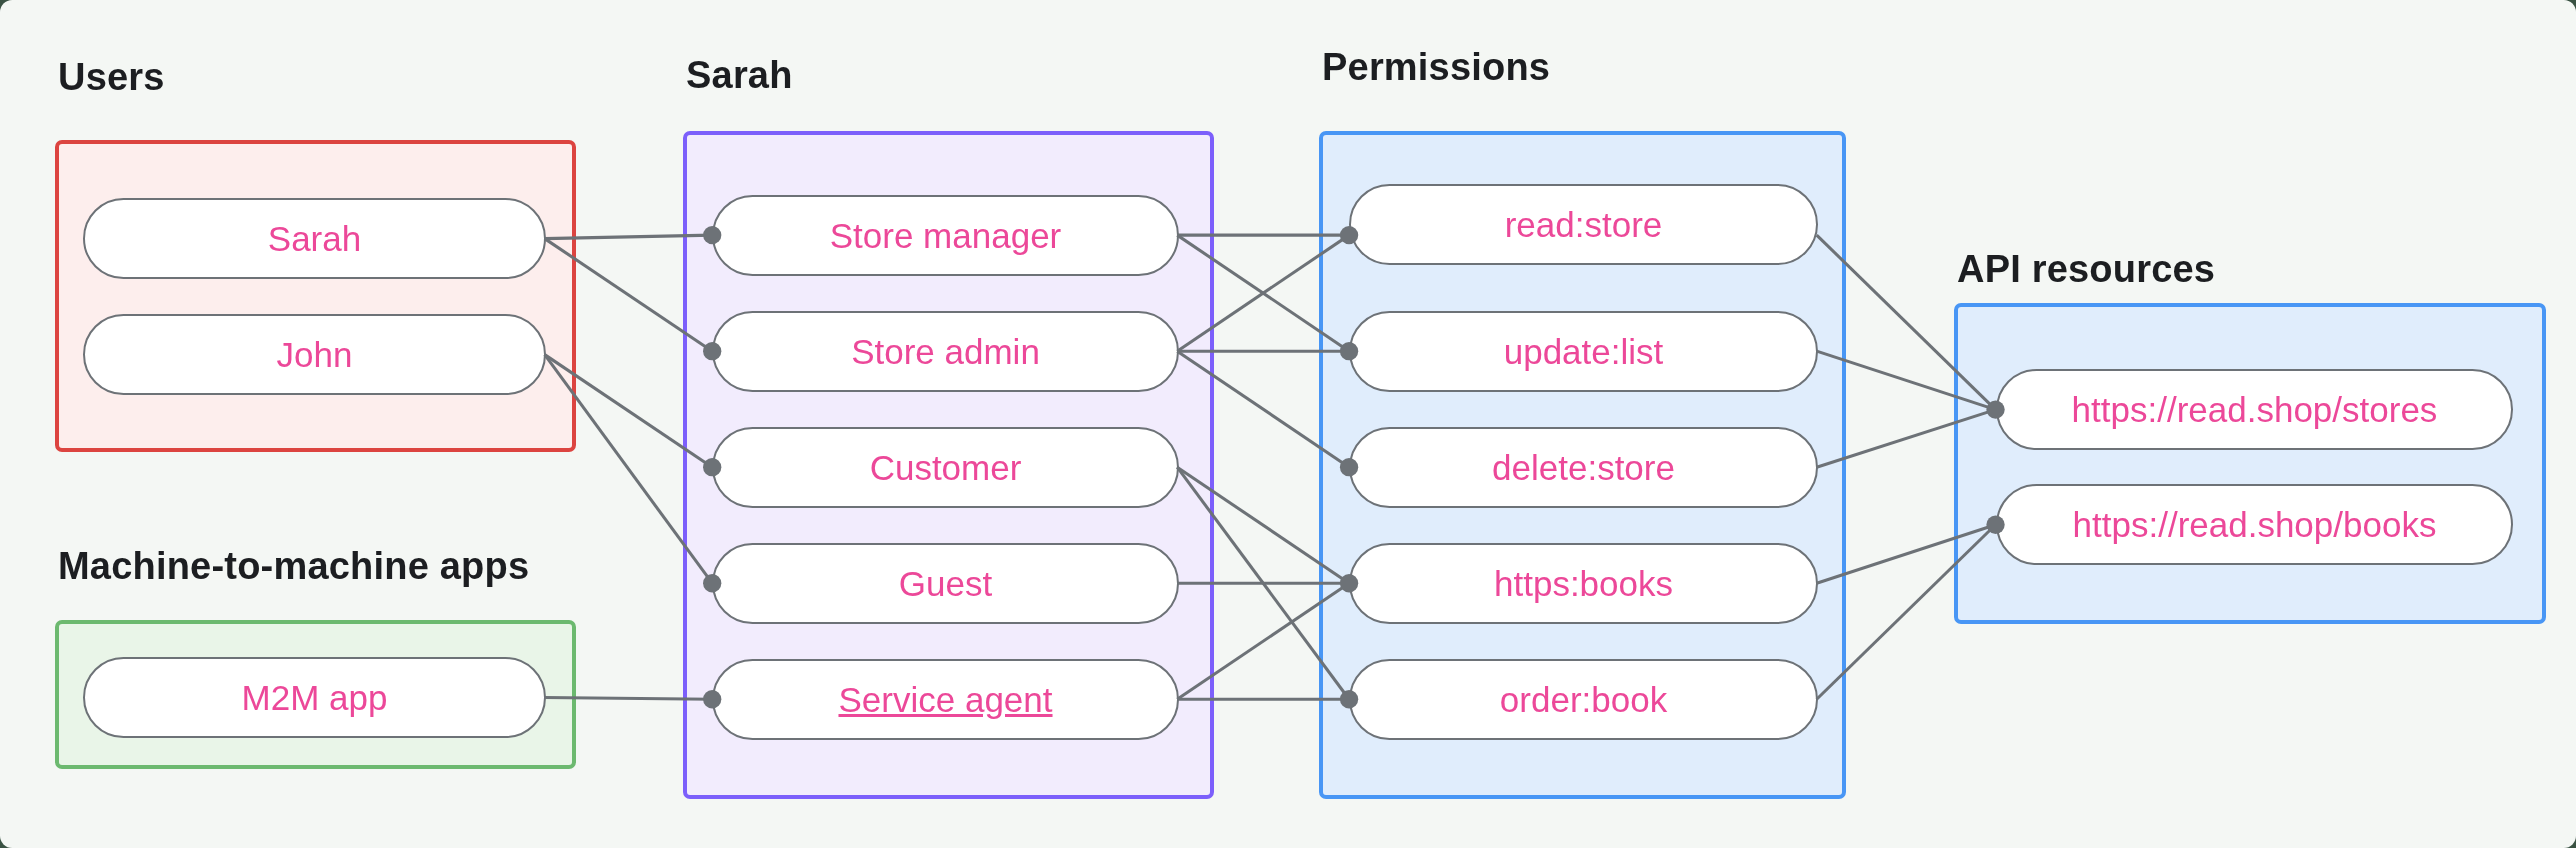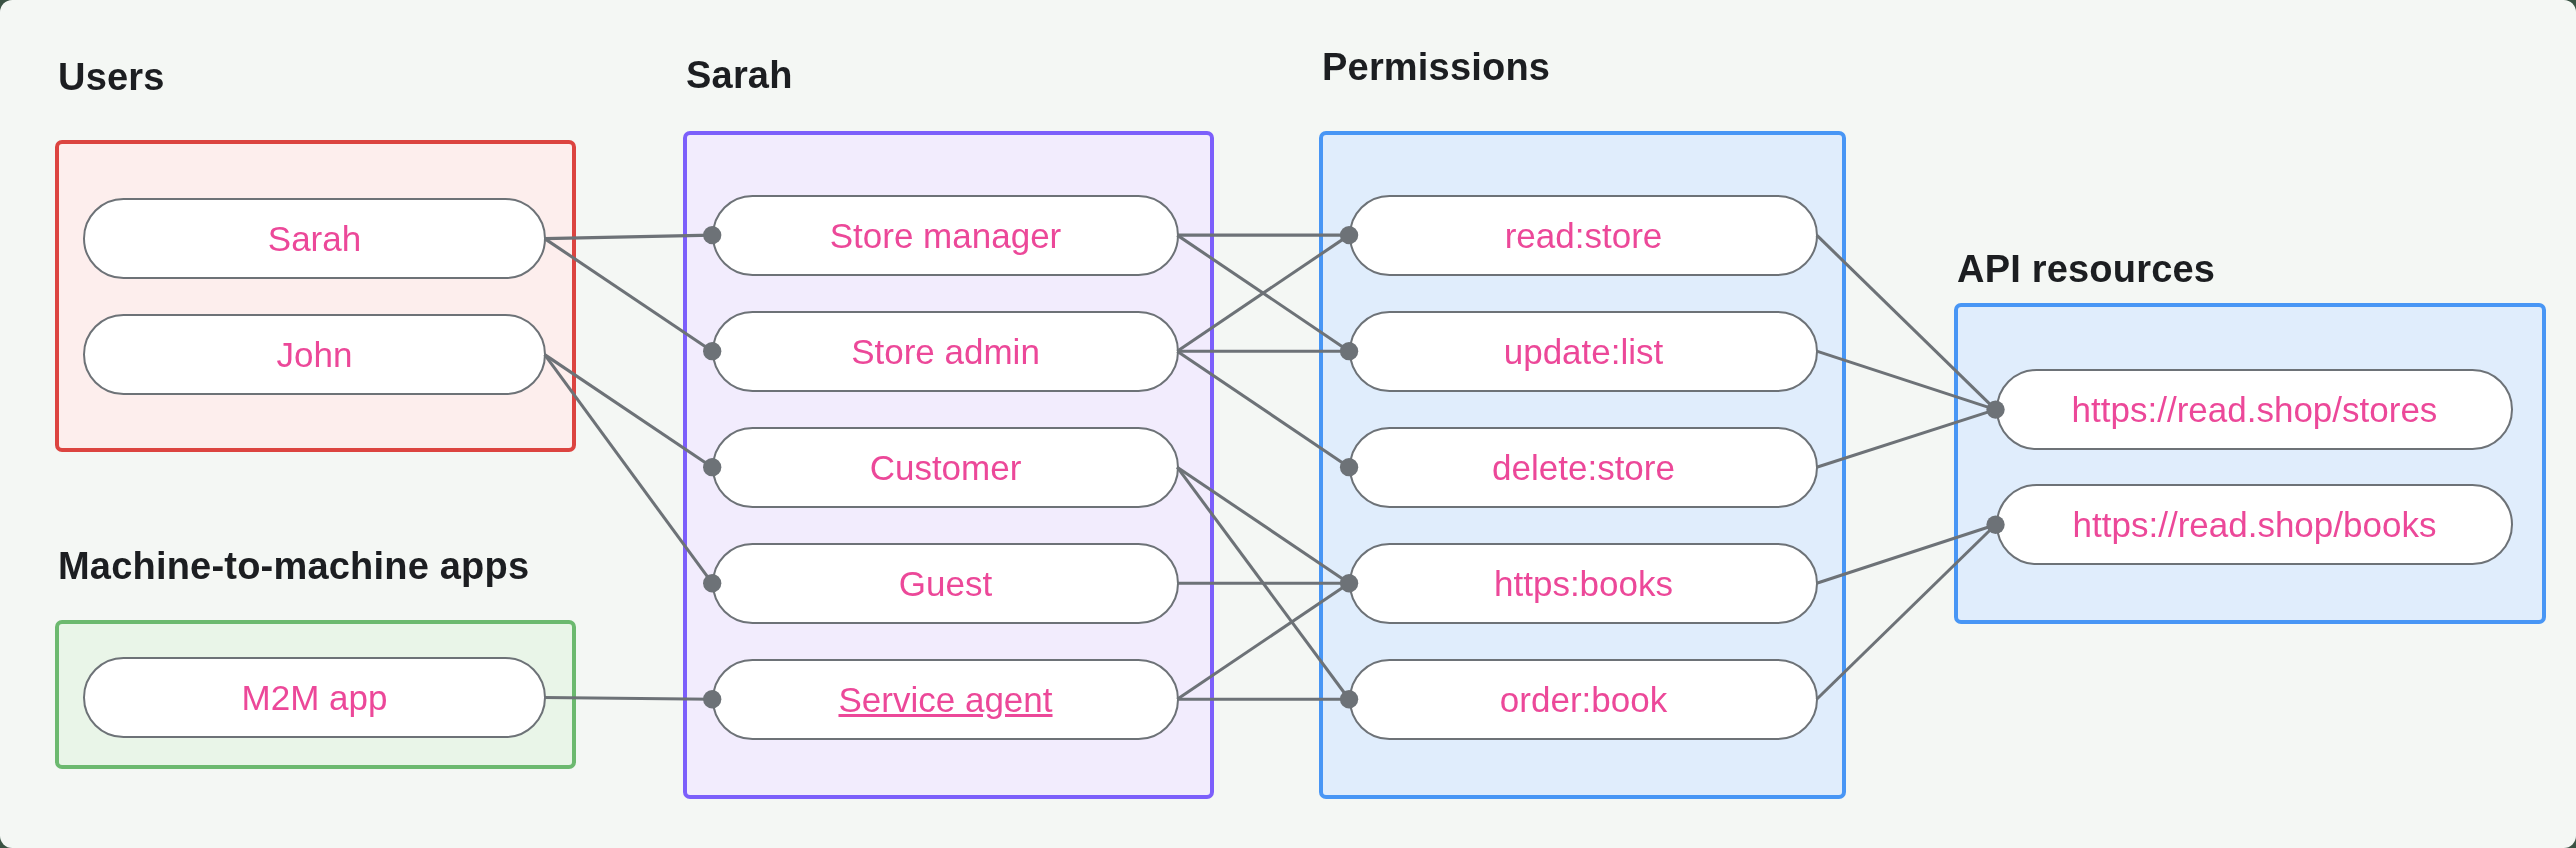--- a/index.html
+++ b/index.html
@@ -70,21 +70,21 @@
       <div class="pill" style="left: 83px; top: 657px; width: 463px;">M2M app</div>
       <div class="group-box" style="left: 683px; top: 131px; width: 531px; height: 668px; border-color: rgb(124, 95, 251); background: rgb(242, 236, 253);"></div>
       <div class="group-title" style="left: 686px; top: 54px;">Sarah</div>
       <div class="pill" style="left: 712px; top: 195px; width: 467px;">Store manager</div>
       <div class="pill" style="left: 712px; top: 311px; width: 467px;">Store admin</div>
       <div class="pill" style="left: 712px; top: 427px; width: 467px;">Customer</div>
       <div class="pill" style="left: 712px; top: 543px; width: 467px;">Guest</div>
       <div class="pill" style="left: 712px; top: 659px; width: 467px; text-decoration: underline;">Service agent</div>
       <div class="group-box" style="left: 1319px; top: 131px; width: 527px; height: 668px; border-color: rgb(72, 150, 245); background: rgb(224, 237, 252);"></div>
       <div class="group-title" style="left: 1322px; top: 46px;">Permissions</div>
-      <div class="pill" style="left: 1349px; top: 195px; width: 469px;">read:store</div>
+      <div class="pill" style="left: 1349px; top: 184px; width: 469px;">read:store</div>
       <div class="pill" style="left: 1349px; top: 311px; width: 469px;">update:list</div>
       <div class="pill" style="left: 1349px; top: 427px; width: 469px;">delete:store</div>
       <div class="pill" style="left: 1349px; top: 543px; width: 469px;">https:books</div>
       <div class="pill" style="left: 1349px; top: 659px; width: 469px; text-align: right;">order:book</div>
       <div class="group-box" style="left: 1954px; top: 303px; width: 592px; height: 321px; border-color: rgb(72, 150, 245); background: rgb(224, 237, 252);"></div>
       <div class="group-title" style="left: 1957px; top: 248px;">API resources</div>
       <div class="pill" style="left: 1996px; top: 369px; width: 517px;">https://read.shop/stores</div>
       <div class="pill" style="left: 1996px; top: 484px; width: 517px;">https://read.shop/books</div>
     </div>
   <svg id="edge-layer" viewBox="0 0 2952 972" xmlns="http://www.w3.org/2000/svg">

